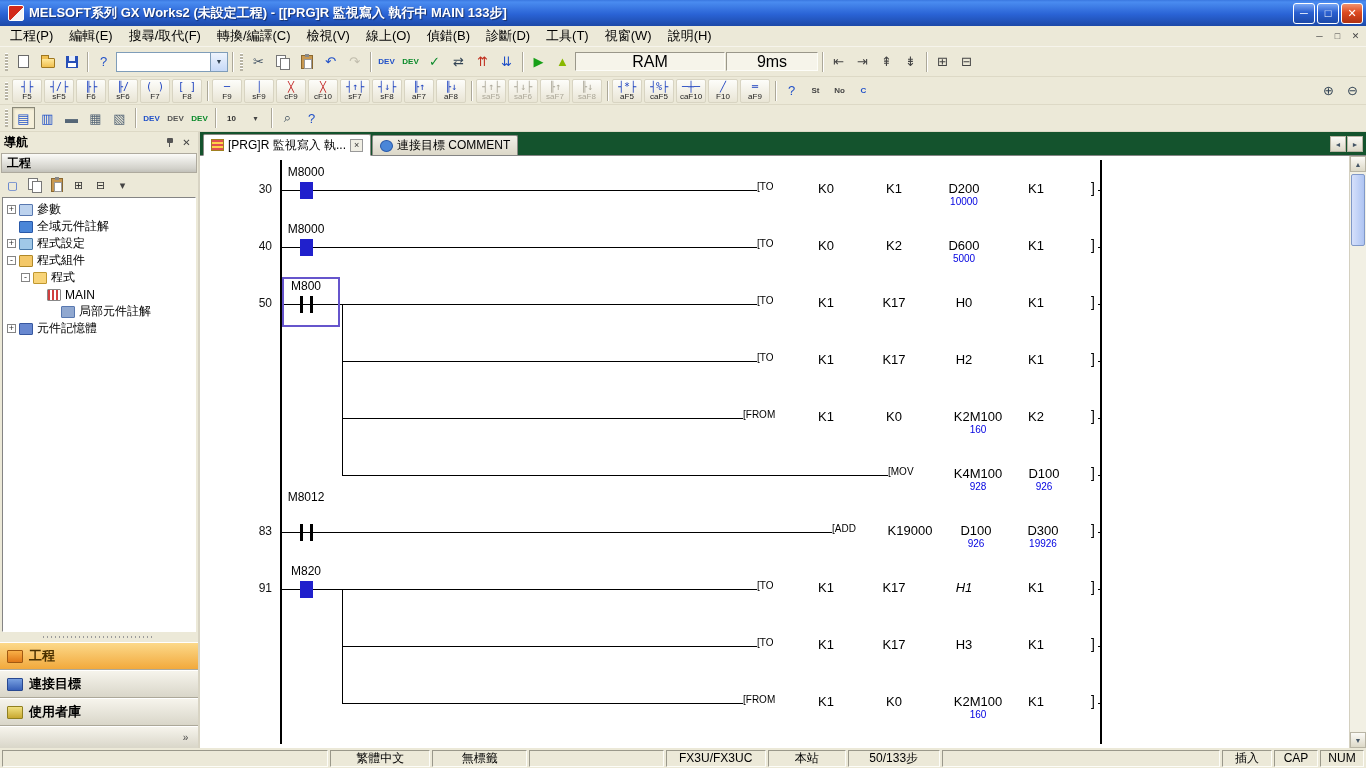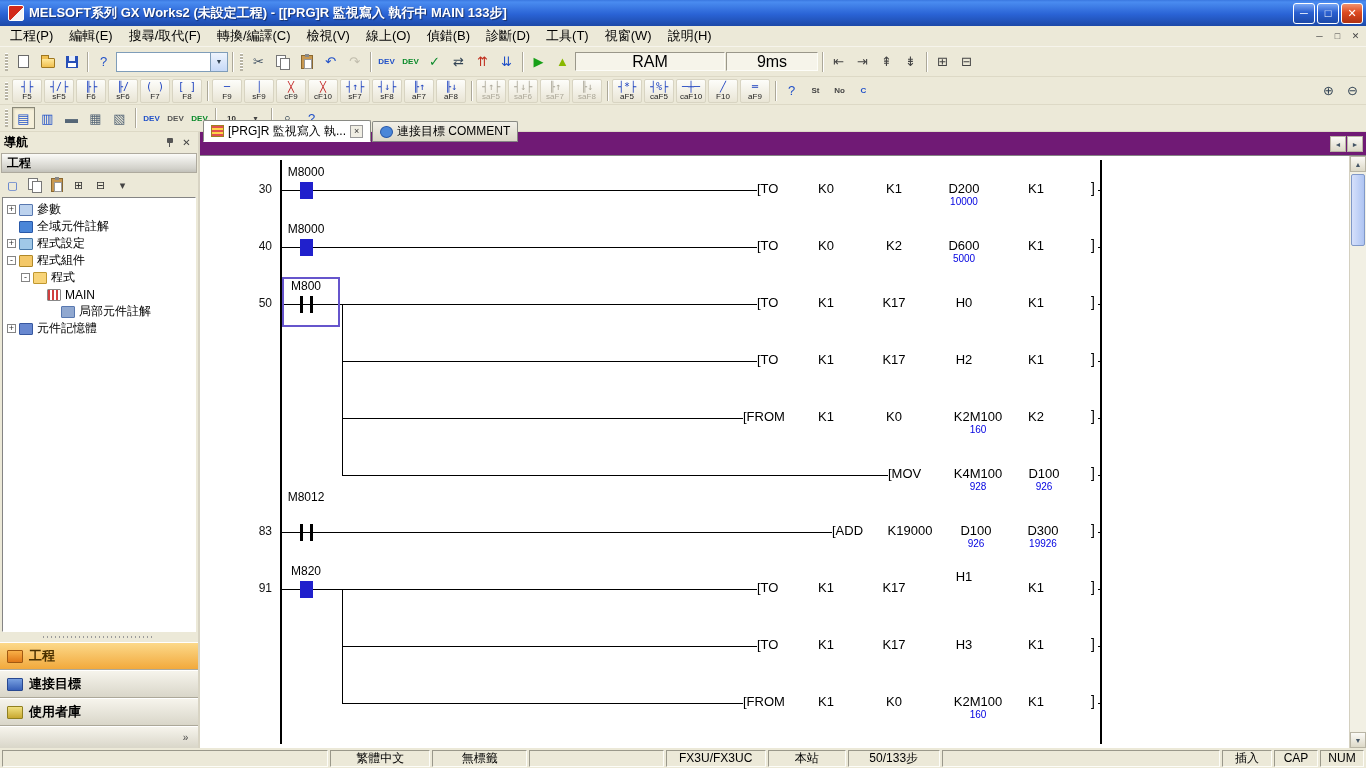--- a/index.html
+++ b/index.html
@@ -94,21 +94,21 @@
   .nav-task-btn.active{background:linear-gradient(180deg,#fcd98a,#f2a93c);color:#4a3000}
   .nbicon{width:16px;height:13px;border-radius:1px;flex:none}
   .nb-project{background:linear-gradient(#f8b048,#e07818);border:1px solid #a05810}
   .nb-user-library{background:linear-gradient(#f0e080,#c8a830);border:1px solid #908020}
   .nb-connection{background:linear-gradient(#78a0e0,#3860b8);border:1px solid #284890}
   .nav-foot{height:22px;flex:none;display:flex;align-items:center;justify-content:flex-end;padding:0 5px;
     background:linear-gradient(180deg,#f6f4ec,#d9d6c9);border-top:1px solid #fff}
 
   
   .editor{flex:1;display:flex;flex-direction:column;min-width:0;background:#fff}
-  .tabbar{height:24px;flex:none;background:#701a75;display:flex;align-items:flex-end;padding:2px 3px 14px;border-bottom:1px solid #848484;position:relative}
+  .tabbar{height:24px;flex:none;background:#14532d;display:flex;align-items:flex-end;padding:2px 3px 0;border-bottom:1px solid #848484;position:relative}
   .tabs{display:flex;align-items:flex-end}
   .tab{height:21px;display:flex;align-items:center;gap:4px;padding:0 7px;margin-right:1px;margin-bottom:-1px;font-size:12px;white-space:nowrap;
     border:1px solid #898a84;border-bottom:1px solid #848484;border-radius:2px 2px 0 0;background:linear-gradient(#f2f0e8,#dcd8c8)}
   .tab.active{height:22px;background:#fff;border-bottom:1px solid #fff}
   .tab-close{width:13px;height:13px;border:1px solid #999;font-size:9px;display:flex;align-items:center;justify-content:center;background:#f0eee4;color:#333}
   .tabicon{width:13px;height:12px;flex:none}
   .tabicon.prg{background:repeating-linear-gradient(0deg,#e05050 0 2px,#ffd24a 2px 4px);border:1px solid #a08020}
   .tabicon.comment{background:#4a86d8;border:1px solid #2858a8;border-radius:50%}
   .tab-scroll{position:absolute;right:3px;top:4px;display:flex;gap:1px}
   .ts-btn{width:16px;height:16px;font-size:7px;color:#456;display:flex;align-items:center;justify-content:center;
@@ -123,21 +123,21 @@
     background:linear-gradient(90deg,#d6e0fb,#aec4f2)}
 
   
   .hline{position:absolute;height:1px;background:#000}
   .vline{position:absolute;width:1px;background:#000}
   .rail{position:absolute;width:2px;background:#000}
   .c-bar{position:absolute;width:3px;height:17px;background:#000}
   .c-fill{position:absolute;width:13px;height:17px;background:#2020cc}
   .c-label{position:absolute;font-size:12px;transform:translateX(-50%);white-space:nowrap}
   .step-num{position:absolute;font-size:12px;text-align:right;color:#111}
-  .iname{position:absolute;font-size:13px;white-space:pre}
+  .iname{position:absolute;font-size:10px;white-space:pre}
   .iop{position:absolute;font-size:13px;transform:translateX(-50%);white-space:nowrap}
   .ival{position:absolute;font-size:10px;color:#0000e0;transform:translateX(-50%)}
   .ibr{position:absolute;font-size:14px}
   .sel-rect{position:absolute;border:2px solid #6655cc}
 
   
   .statusbar{height:20px;flex:none;display:flex;align-items:center;background:#ece9d8;padding:1px 2px;gap:2px}
   .status-seg{height:17px;border:1px solid;border-color:#9a988a #fdfdf8 #fdfdf8 #9a988a;display:flex;align-items:center;justify-content:center;
     font-size:12px;padding:0 4px;white-space:nowrap;flex:none}
 </style>
@@ -529,21 +529,21 @@
             <div class="ibr" style="left: 891px; top: 366px;">]</div>
             <div class="hline" style="left: 898px; top: 376px; width: 2px;"></div>
             <div class="c-bar" style="left: 100px; top: 368px;"></div>
             <div class="c-bar" style="left: 110px; top: 368px;"></div>
             <div class="step-num" style="left: 28px; top: 425px; width: 44px;">91</div>
             <div class="c-label" style="left: 106px; top: 408px;">M820</div>
             <div class="hline" style="left: 80px; top: 433px; width: 477px;"></div>
             <div class="iname" style="left: 557px; top: 424px;">[TO</div>
             <div class="iop" style="left: 626px; top: 424px;">K1</div>
             <div class="iop" style="left: 694px; top: 424px;">K17</div>
-            <div class="iop" style="left: 764px; top: 413px;">H1</div>
+            <div class="iop" style="left: 764px; top: 424px; font-style: italic;">H1</div>
             <div class="iop" style="left: 836px; top: 424px;">K1</div>
             <div class="ibr" style="left: 891px; top: 423px;">]</div>
             <div class="hline" style="left: 898px; top: 433px; width: 2px;"></div>
             <div class="hline" style="left: 142px; top: 490px; width: 415px;"></div>
             <div class="iname" style="left: 557px; top: 481px;">[TO</div>
             <div class="iop" style="left: 626px; top: 481px;">K1</div>
             <div class="iop" style="left: 694px; top: 481px;">K17</div>
             <div class="iop" style="left: 764px; top: 481px;">H3</div>
             <div class="iop" style="left: 836px; top: 481px;">K1</div>
             <div class="ibr" style="left: 891px; top: 480px;">]</div>

